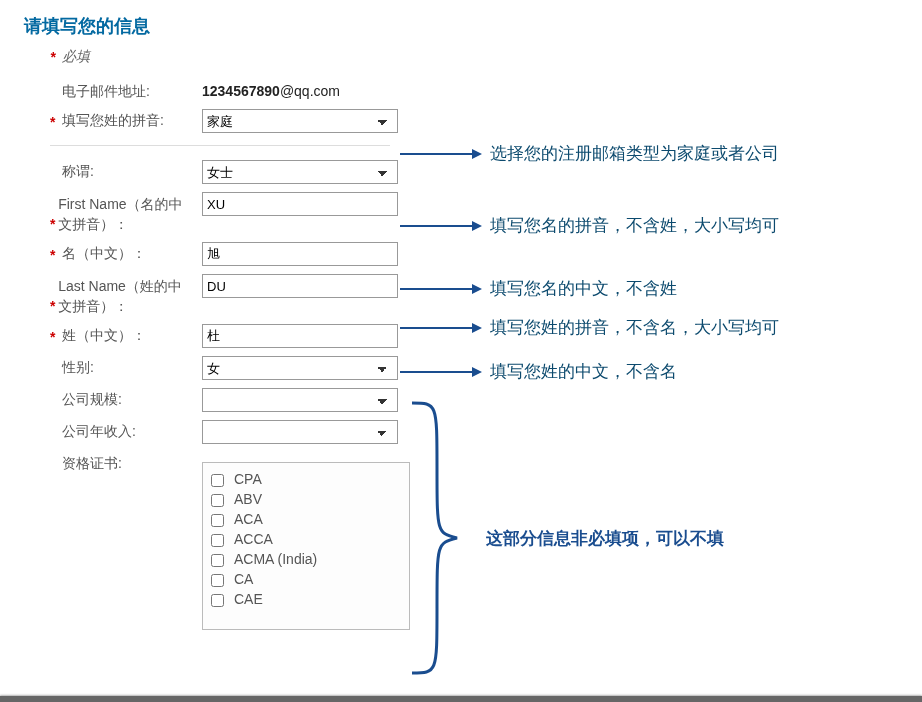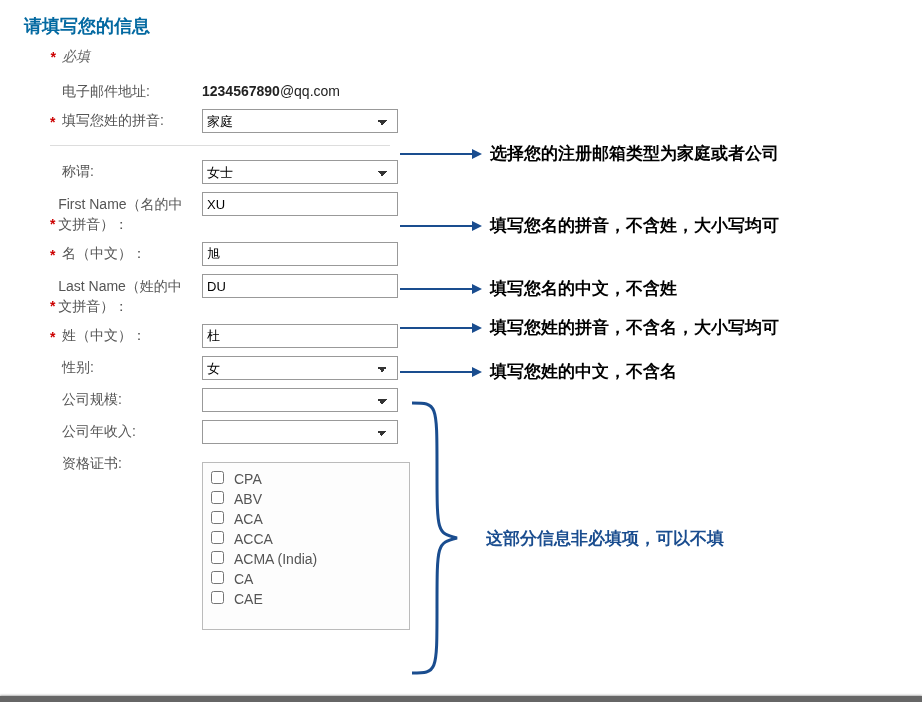--- a/index.html
+++ b/index.html
@@ -91,35 +91,35 @@
       overflow: hidden;
     }
     .cert-scroll {
       overflow-y: scroll;
       overflow-x: scroll;
       height: 100%;
       padding: 6px 4px;
     }
     .cert-item {
       display: flex;
-      align-items: flex-start;
+      align-items: flex-end;
       padding: 2px 4px;
       color: #555;
     }
     .cert-item input[type="checkbox"] {
       margin-right: 10px;
       width: 13px; height: 13px;
       accent-color: #aaa;
     }
     
     .annotation {
       position: absolute;
-      color: #000000;
+      color: #0c4a6e;
       font-size: 17px;
-      font-weight: bold;
+      font-weight: normal;
       display: flex;
       align-items: center;
     }
     .arrow {
       width: 80px;
       height: 2px;
       background: #1a4d8f;
       position: relative;
       margin-right: 10px;
     }

